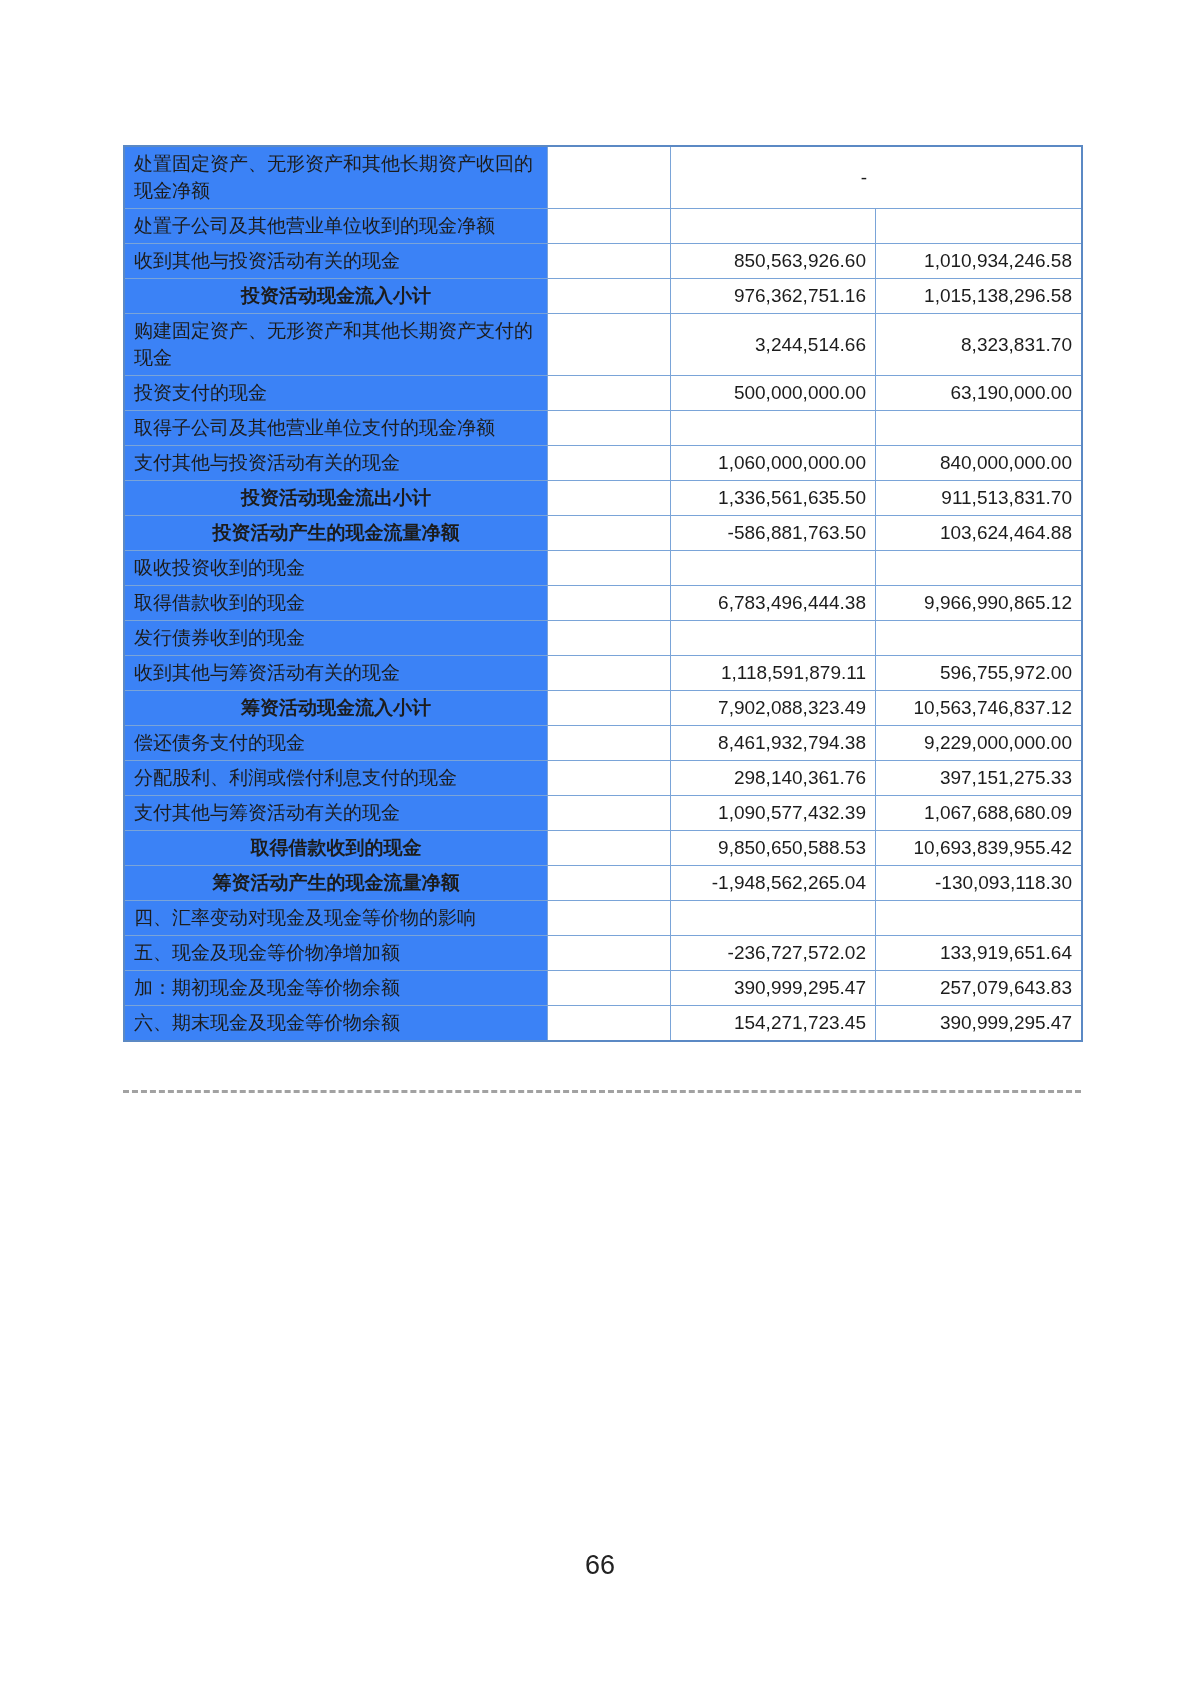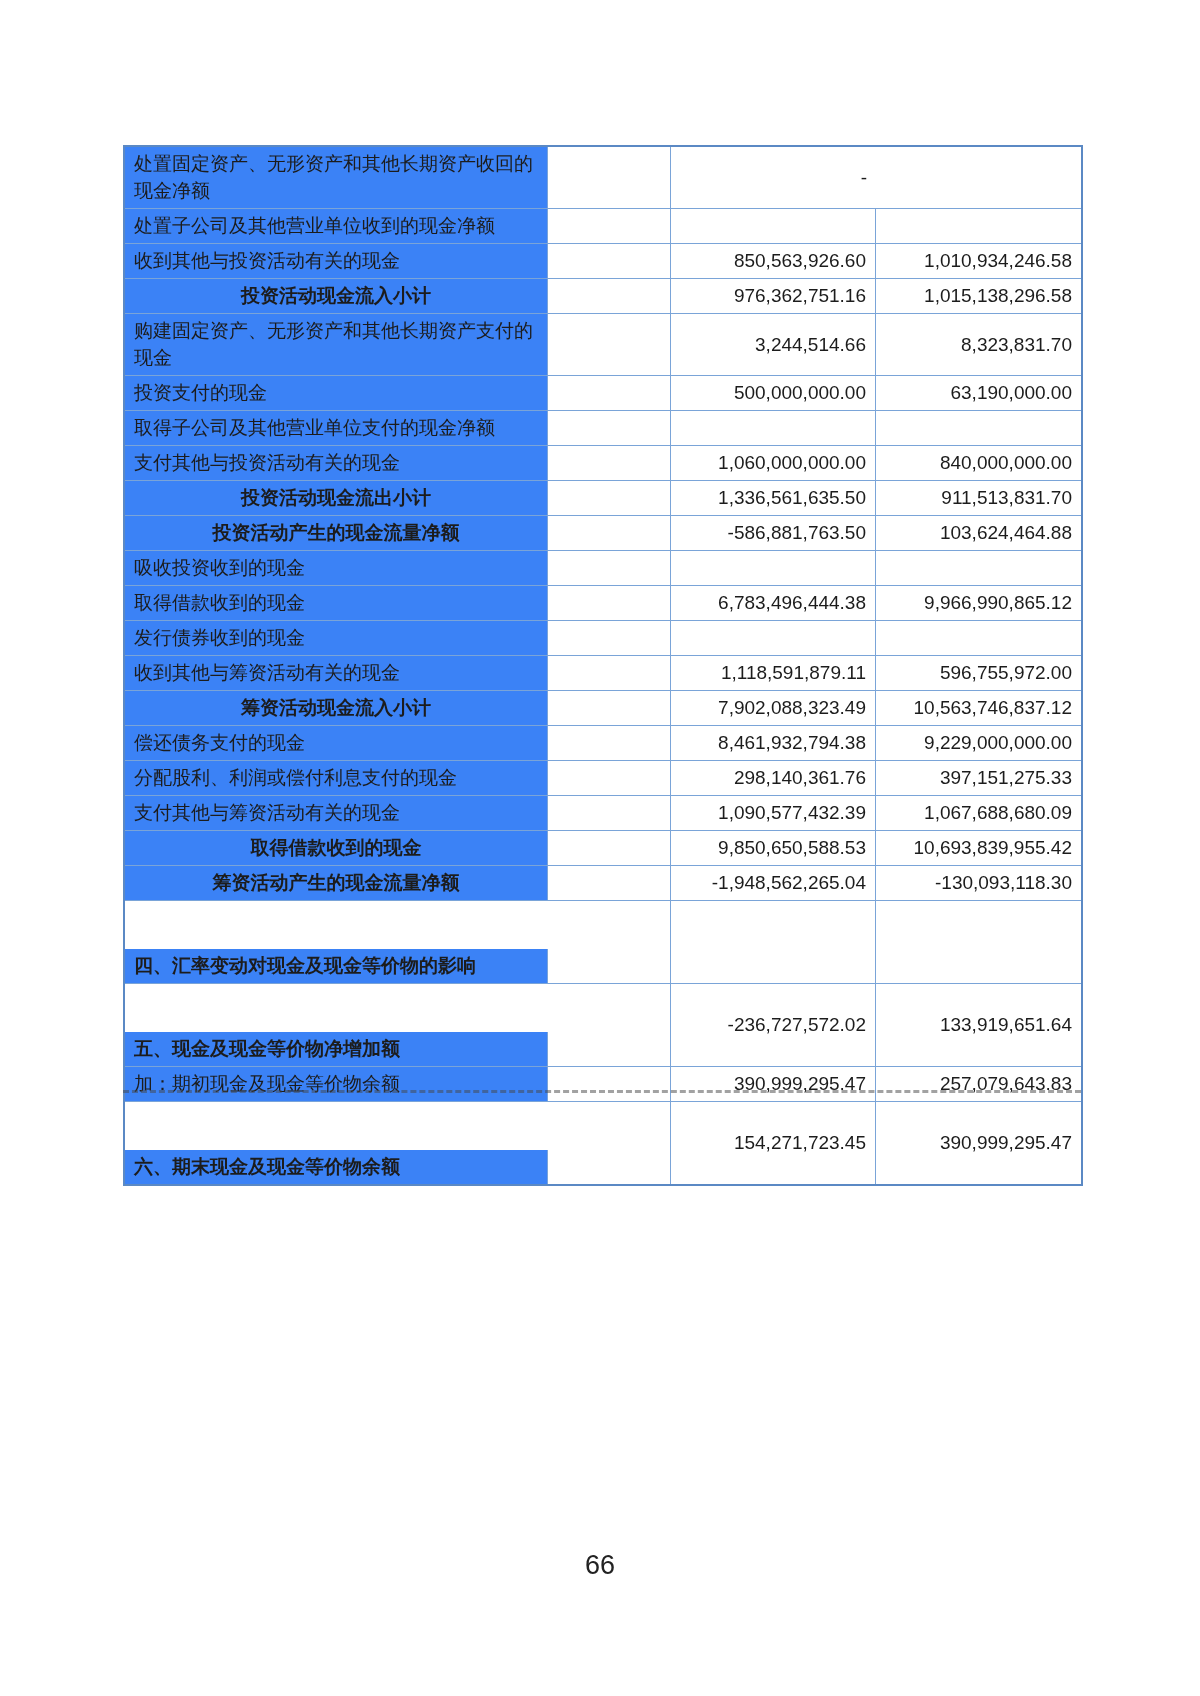--- a/index.html
+++ b/index.html
@@ -48,21 +48,21 @@
     text-align: right;
     font-family: "Liberation Sans", "DejaVu Sans", sans-serif;
     background: #ffffff;
   }
   .note-cell { background: #ffffff; }
   .trow.subtotal .label-cell {
     font-weight: bold;
     justify-content: center;
     text-align: center;
   }
-  .trow.heading .label-cell { font-weight: bold; margin-top: 48px; }
+  .trow.heading .label-cell { font-weight: normal; }
   .trow.section .label-cell { font-weight: bold; }
   .trow.section .cell { background: #dcdcdc; }
   .page-break-artifact {
     position: absolute;
     left: 123px;
     top: 1090px;
     width: 958px;
     border-top: 3px dashed rgba(70, 70, 70, 0.5);
   }
   .page-number {

